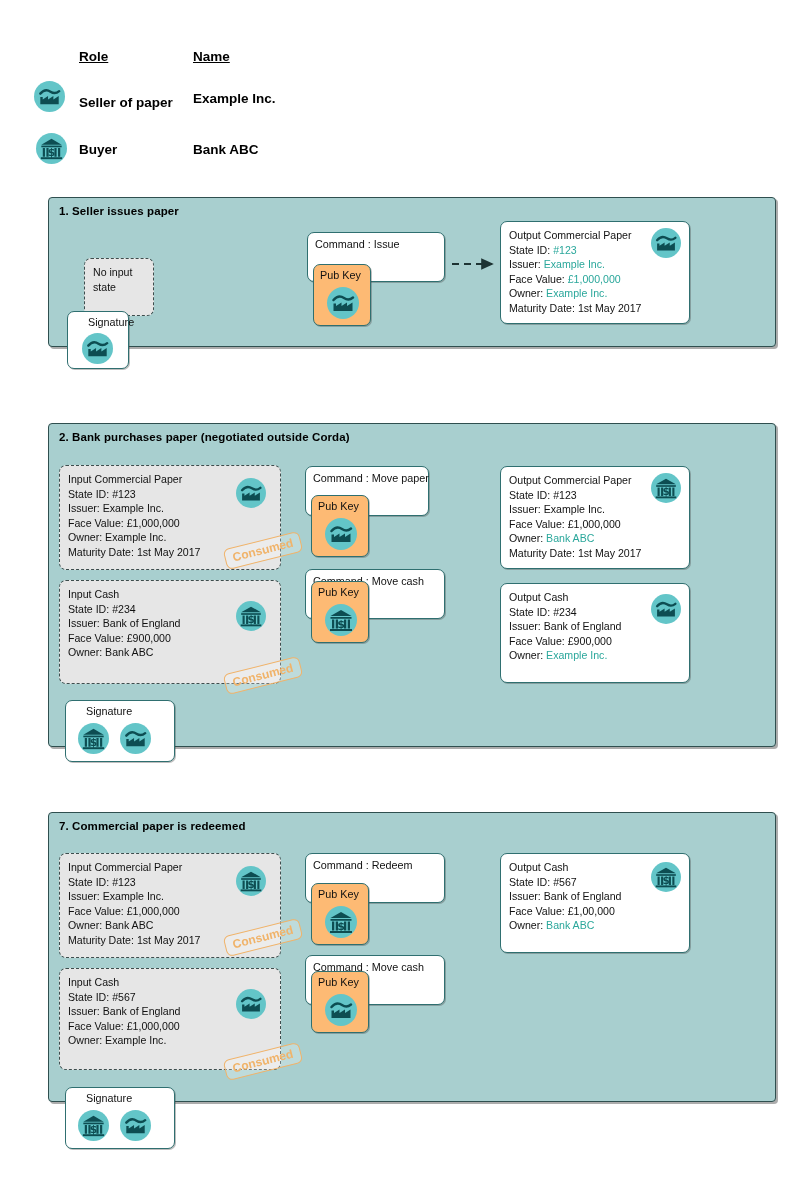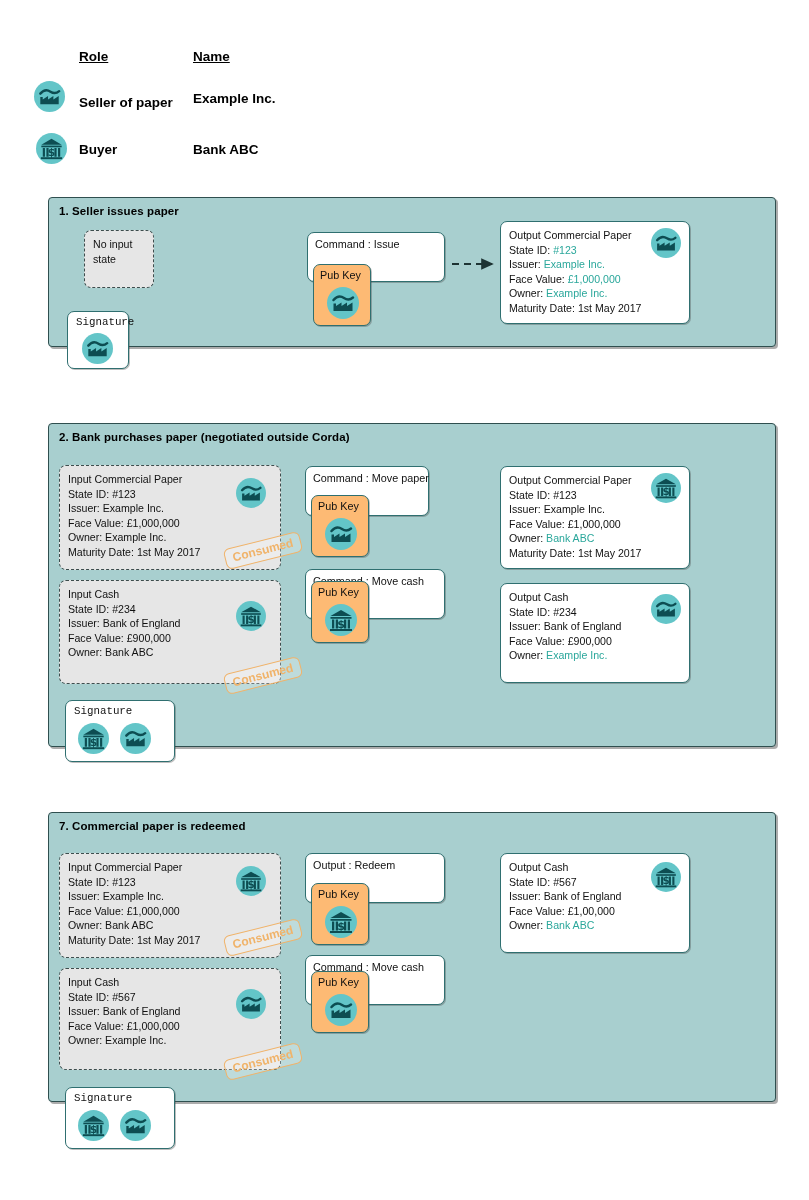--- a/index.html
+++ b/index.html
@@ -30,40 +30,40 @@
     border-radius:4px;box-shadow:2px 2px 0 rgba(70,70,70,.45);}
   .panel-title{position:absolute;left:10px;top:7px;font-size:11.5px;
     font-weight:bold;color:#000;letter-spacing:.1px;}
 
   
   .statebox{position:absolute;border-radius:7px;padding:6px 8px 6px 8px;
     font-size:10.6px;line-height:14.6px;color:#111;box-sizing:border-box;}
   .statebox.input{background:#e6e6e6;border:1.7px dashed #3d4d4d;}
   .statebox.output{background:#ffffff;border:1.5px solid #2f6f70;
     box-shadow:1px 1px 0 rgba(70,70,70,.35);}
-  .statebox.noinput{background:#e6e6e6;border:1.7px dashed #3d4d4d;}
+  .statebox.noinput{background:#e6e6e6;border:1.7px dashed #3d4d4d;margin-top:28px;}
   .statebox .ln{white-space:nowrap;}
   .hl{color:#2aa79b;}
   .box-ico{position:absolute;}
 
   
   .cmdbox{position:absolute;background:#fff;border:1.5px solid #2f6f70;
     border-radius:7px;box-shadow:1px 1px 0 rgba(70,70,70,.35);
     font-size:10.8px;color:#111;box-sizing:border-box;}
   .cmdbox .cmdlabel{position:absolute;left:7px;top:5px;white-space:nowrap;}
   .pubkey{position:absolute;background:#fdba74;border:1.5px solid #2f6f70;
     border-radius:7px;box-shadow:1px 1px 0 rgba(70,70,70,.35);
     font-size:10.8px;color:#111;box-sizing:border-box;}
   .pubkey .pklabel{position:absolute;left:6px;top:4px;white-space:nowrap;}
 
   
   .sigbox{position:absolute;background:#fff;border:1.5px solid #2f6f70;
     border-radius:7px;box-shadow:1px 1px 0 rgba(70,70,70,.35);
     font-size:10.8px;color:#111;box-sizing:border-box;}
-  .sigbox .siglabel{position:absolute;left:8px;top:4px;white-space:nowrap;font-family:Liberation Mono, monospace;}
+  .sigbox .siglabel{position:absolute;left:20px;top:4px;white-space:nowrap;}
 
   
   .consumed{position:absolute;transform:rotate(-14deg);
     border:1.6px solid #f0b36a;border-radius:6px;color:#f0b36a;
     font-size:12px;font-weight:bold;padding:2px 7px 3px 7px;
     background:rgba(255,255,255,.25);white-space:nowrap;
     font-family:"Liberation Sans", sans-serif;}
 
   
   .arrows{position:absolute;left:0;top:0;pointer-events:none;}
@@ -311,21 +311,21 @@
       <div class="ln"><span>Owner: </span><span>Example Inc.</span></div>
     </div>
   <div class="box-ico" style="right:14px;top:20px;"><span class="ico" style="width: 30px; height: 30px;"><svg viewBox="0 0 64 64" xmlns="http://www.w3.org/2000/svg">
      <path d="M13 26 C20 18, 28 18, 34 22 C40 26, 46 26, 52 21" stroke="#0d4d52" stroke-width="5" fill="none" stroke-linecap="round"></path>
      <path d="M13 33 L13 48 L51 48 L51 31 L40 38 L40 31 L29 38 L29 31 L18 38 L18 33 Z" fill="#0d4d52"></path>
    </svg></span></div>
 </div>
 <div class="consumed" style="left:224px;top:1051px;">Consumed</div>
 
 <div class="cmdbox" style="left:305px;top:853px;width:140px;height:50px;">
-  <div class="cmdlabel">Output : Redeem</div>
+  <div class="cmdlabel">Command : Redeem</div>
 </div>
 <div class="pubkey" style="left:311px;top:883px;width:58px;height:62px;">
   <div class="pklabel">Pub Key</div>
   <div class="abs" style="left:13px;top:22px;"><span class="ico" style="width: 32px; height: 32px;"><svg viewBox="0 0 64 64" xmlns="http://www.w3.org/2000/svg">
      <path d="M32 12 L53 24 L11 24 Z" fill="#0d4d52"></path>
      <rect x="11" y="26" width="42" height="3.5" fill="#0d4d52"></rect>
      <rect x="14" y="31" width="4.5" height="18" fill="#0d4d52"></rect>
      <rect x="21.5" y="31" width="4.5" height="18" fill="#0d4d52"></rect>
      <rect x="38" y="31" width="4.5" height="18" fill="#0d4d52"></rect>
      <rect x="45.5" y="31" width="4.5" height="18" fill="#0d4d52"></rect>

